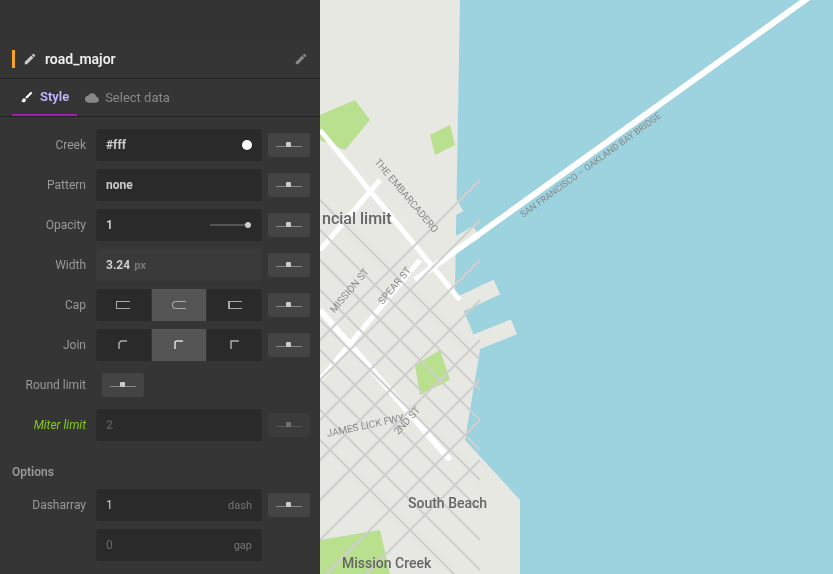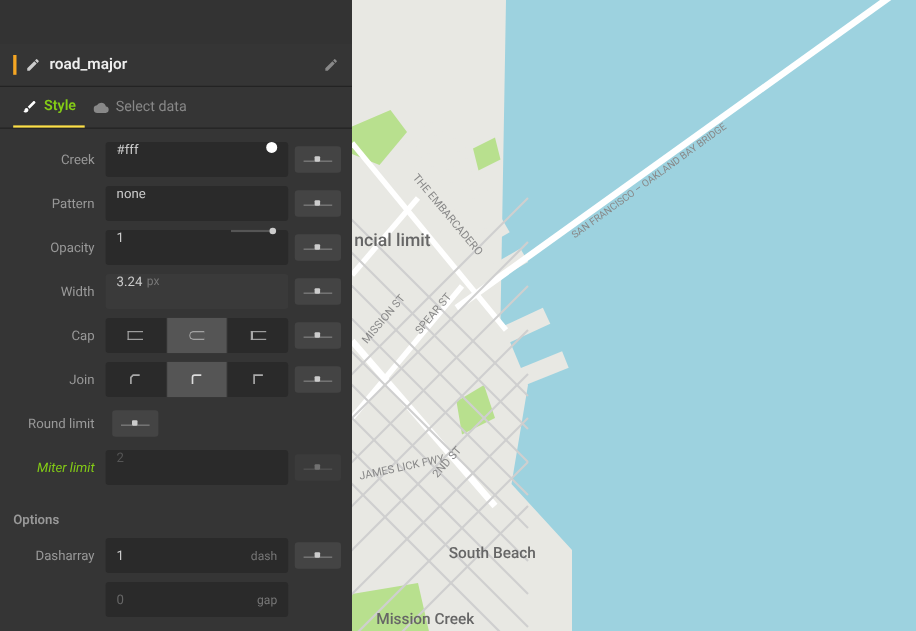--- a/index.html
+++ b/index.html
@@ -5,26 +5,26 @@
 * { margin: 0; padding: 0; box-sizing: border-box; }
 body { font-family: -apple-system, BlinkMacSystemFont, "Segoe UI", Roboto, sans-serif; width: 833px; height: 574px; overflow: hidden; background: #333; color: #ccc; display: flex; }
 .sidebar { width: 320px; height: 100%; background: #353535; display: flex; flex-direction: column; overflow-y: auto; margin-top: 40px; }
 .header { display: flex; align-items: center; padding: 10px 12px; border-bottom: 1px solid #222; }
 .header-accent { width: 3px; height: 18px; background: #f5a623; margin-right: 8px; }
 .header-icon { margin-right: 8px; }
 .header-title { font-weight: 600; font-size: 14px; color: #eee; flex: 1; }
 .header-edit { color: #888; cursor: pointer; }
 .tabs { display: flex; padding: 0 12px; border-bottom: 1px solid #222; }
 .tab { display: flex; align-items: center; padding: 10px 8px; font-size: 13px; color: #888; cursor: pointer; gap: 6px; }
-.tab.active { color: #84cc16; font-weight: 600; border-bottom: 2px solid #fde047; }
+.tab.active { color: #c4b5fd; font-weight: 600; border-bottom: 2px solid #a21caf; }
 .props { padding: 12px 10px 6px 10px; }
 .row { display: flex; align-items: center; margin-bottom: 8px; min-height: 32px; }
 .label { width: 86px; text-align: right; font-size: 12px; color: #999; padding-right: 10px; }
 .label.dim { color: #84cc16; font-style: italic; }
-.field { flex: 1; background: #2a2a2a; border-radius: 3px; height: 32px; display: flex; align-items: flex-start; padding: 0 10px; font-size: 12px; color: #ccc; }
+.field { flex: 1; background: #2a2a2a; border-radius: 3px; height: 32px; display: flex; align-items: center; padding: 0 10px; font-size: 12px; color: #ccc; font-weight: bold; }
 .field.dim { color: #555; }
 .field.highlight { background: #3a3a3a; }
 .unit { color: #777; font-size: 11px; margin-left: 4px; }
 .swatch { width: 10px; height: 10px; border-radius: 50%; background: #fff; margin-left: auto; }
 .slider { width: 38px; height: 2px; background: #555; position: relative; margin-left: auto; margin-right: 4px; }
 .slider-thumb { width: 6px; height: 6px; background: #ccc; border-radius: 50%; position: absolute; right: -3px; top: -2px; }
 .ramp-btn { width: 42px; height: 24px; background: #444; border-radius: 3px; margin-left: 6px; display: flex; align-items: center; justify-content: center; cursor: pointer; }
 .ramp-btn.dim { opacity: 0.4; }
 .ramp-icon { width: 26px; height: 8px; position: relative; }
 .ramp-icon::before { content: ""; position: absolute; left: 0; right: 0; top: 5px; height: 1px; background: #888; }

